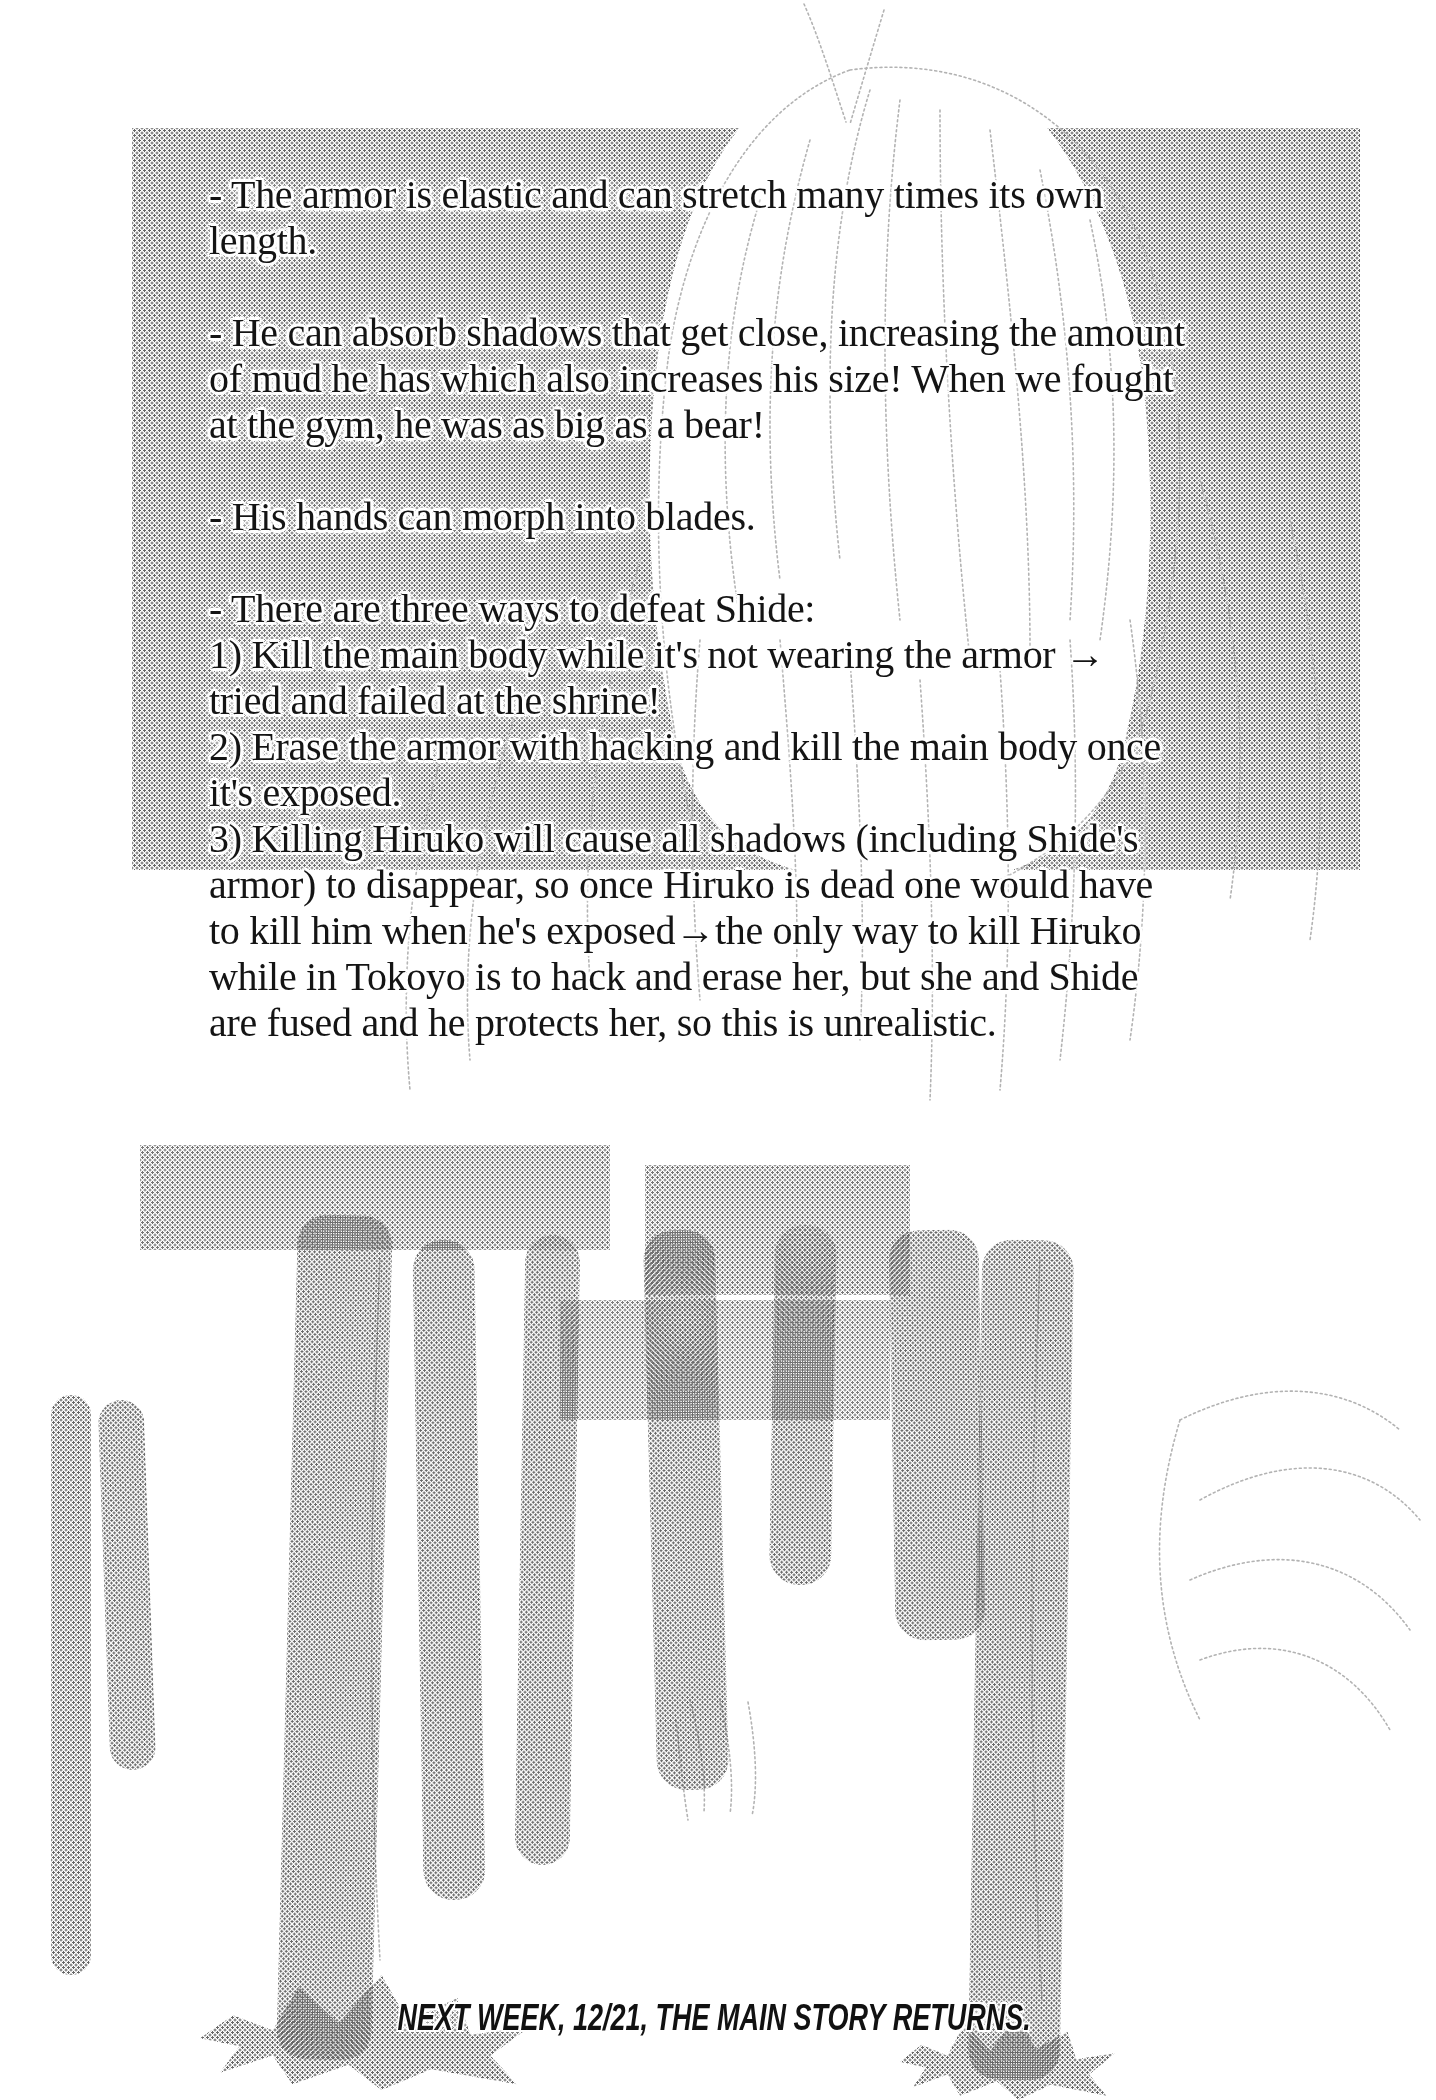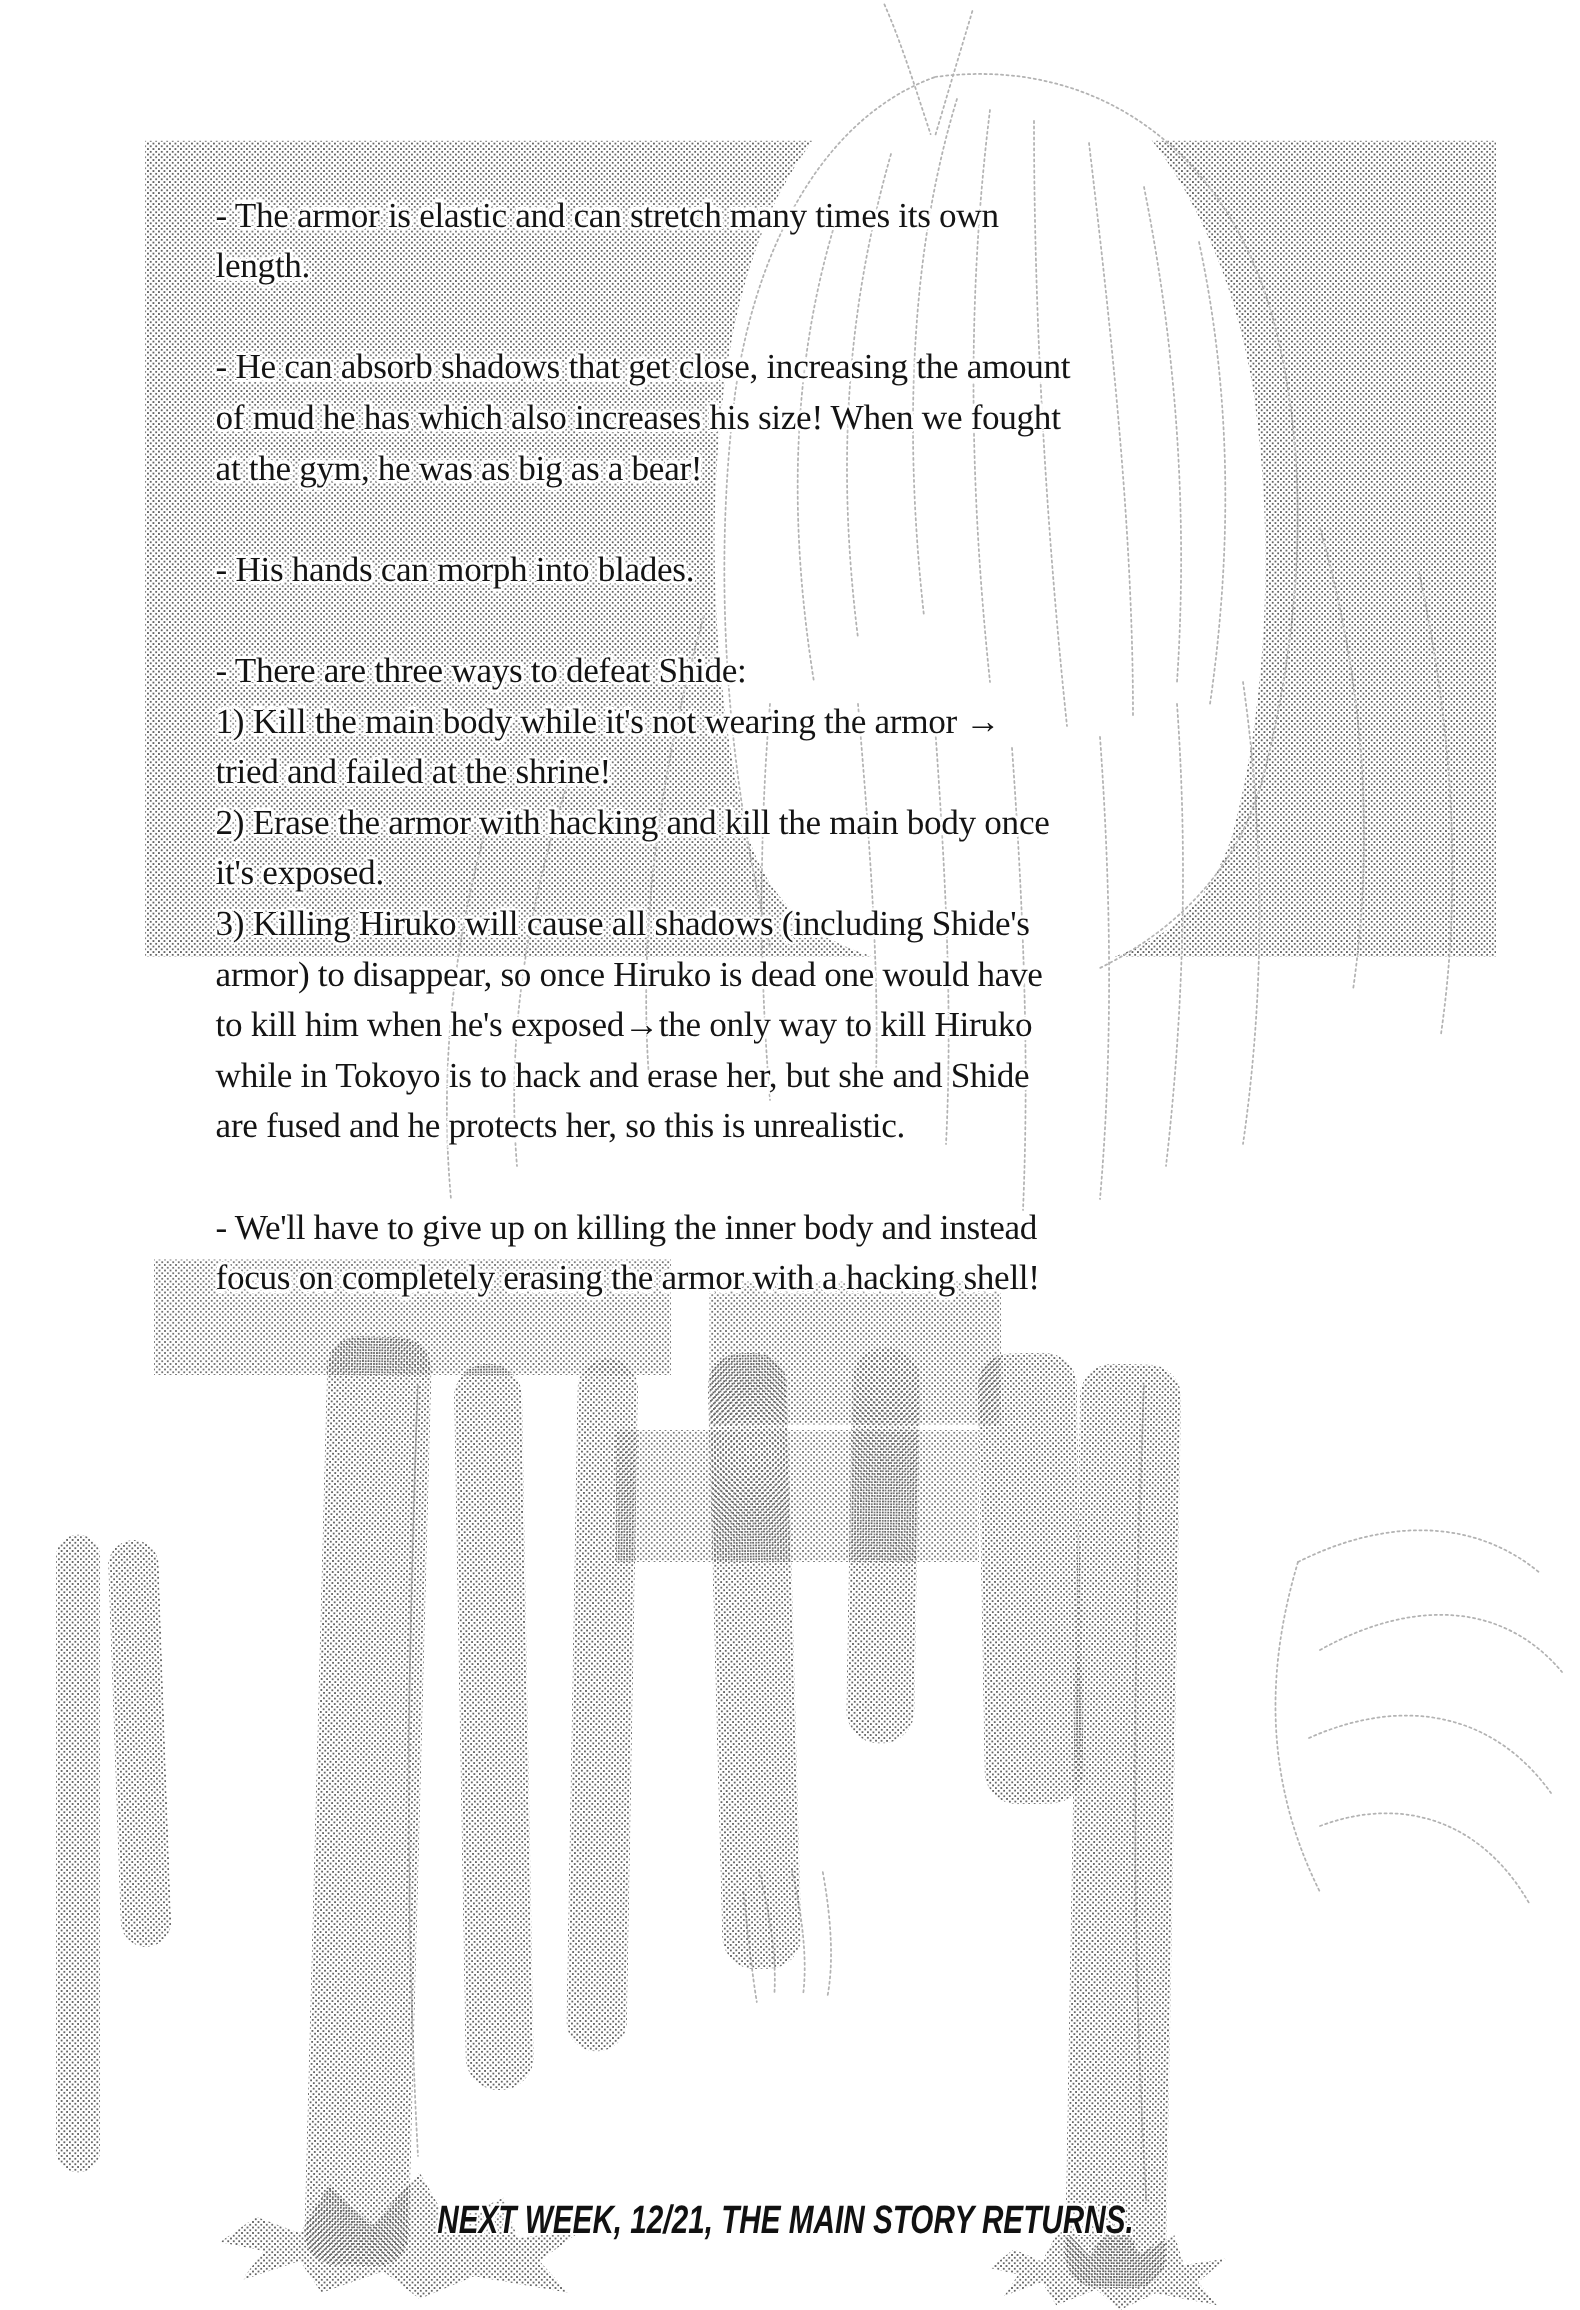--- a/index.html
+++ b/index.html
@@ -41,23 +41,23 @@
   .splash{position:absolute;
     clip-path:polygon(0% 55%,10% 35%,22% 48%,30% 10%,42% 42%,55% 0%,63% 40%,78% 20%,82% 52%,100% 45%,88% 70%,96% 95%,70% 82%,55% 100%,45% 78%,28% 95%,22% 70%,6% 85%,12% 62%);
   }
   .splash-left{left:200px;top:1975px;width:330px;height:115px;}
   .splash-right{left:900px;top:2015px;width:215px;height:85px;}
   svg.sketch{position:absolute;left:0;top:0;}
   svg.sketch path{fill:none;stroke:var(--sketch);stroke-width:1.6;stroke-linecap:round;stroke-dasharray:2 3;}
   svg.sketch path.blob{fill:#ffffff;stroke:none;}
 
   .text-col{
-    position:absolute;left:196px;top:172px;width:1215px;
+    position:absolute;left:209px;top:172px;width:1215px;
     color:var(--ink);
-    font-size:32px;line-height:46px;letter-spacing:-0.3px;
+    font-size:40px;line-height:46px;letter-spacing:-0.3px;
   }
   .note{
     margin:0 0 46px 0;
     white-space:pre-line;
     text-shadow:
       -2px -2px 0 #fff, 2px -2px 0 #fff, -2px 2px 0 #fff, 2px 2px 0 #fff,
       -3px 0 0 #fff, 3px 0 0 #fff, 0 -3px 0 #fff, 0 3px 0 #fff,
       0 0 10px #fff, 0 0 14px #fff;
   }
   .footer{
@@ -161,21 +161,19 @@
     <p class="note">- There are three ways to defeat Shide:
 1) Kill the main body while it's not wearing the armor →
 tried and failed at the shrine!
 2) Erase the armor with hacking and kill the main body once
 it's exposed.
 3) Killing Hiruko will cause all shadows (including Shide's
 armor) to disappear, so once Hiruko is dead one would have
 to kill him when he's exposed→the only way to kill Hiruko
 while in Tokoyo is to hack and erase her, but she and Shide
 are fused and he protects her, so this is unrealistic.</p>
-    <p class="note">- We'll have to give up on killing the inner body and instead
-focus on completely erasing the armor with a hacking shell!</p>
   </div>
 
   <div class="footer">
     <span>NEXT WEEK, 12/21, THE MAIN STORY RETURNS.</span>
   </div>
 
 </div>
 
 </body></html>

